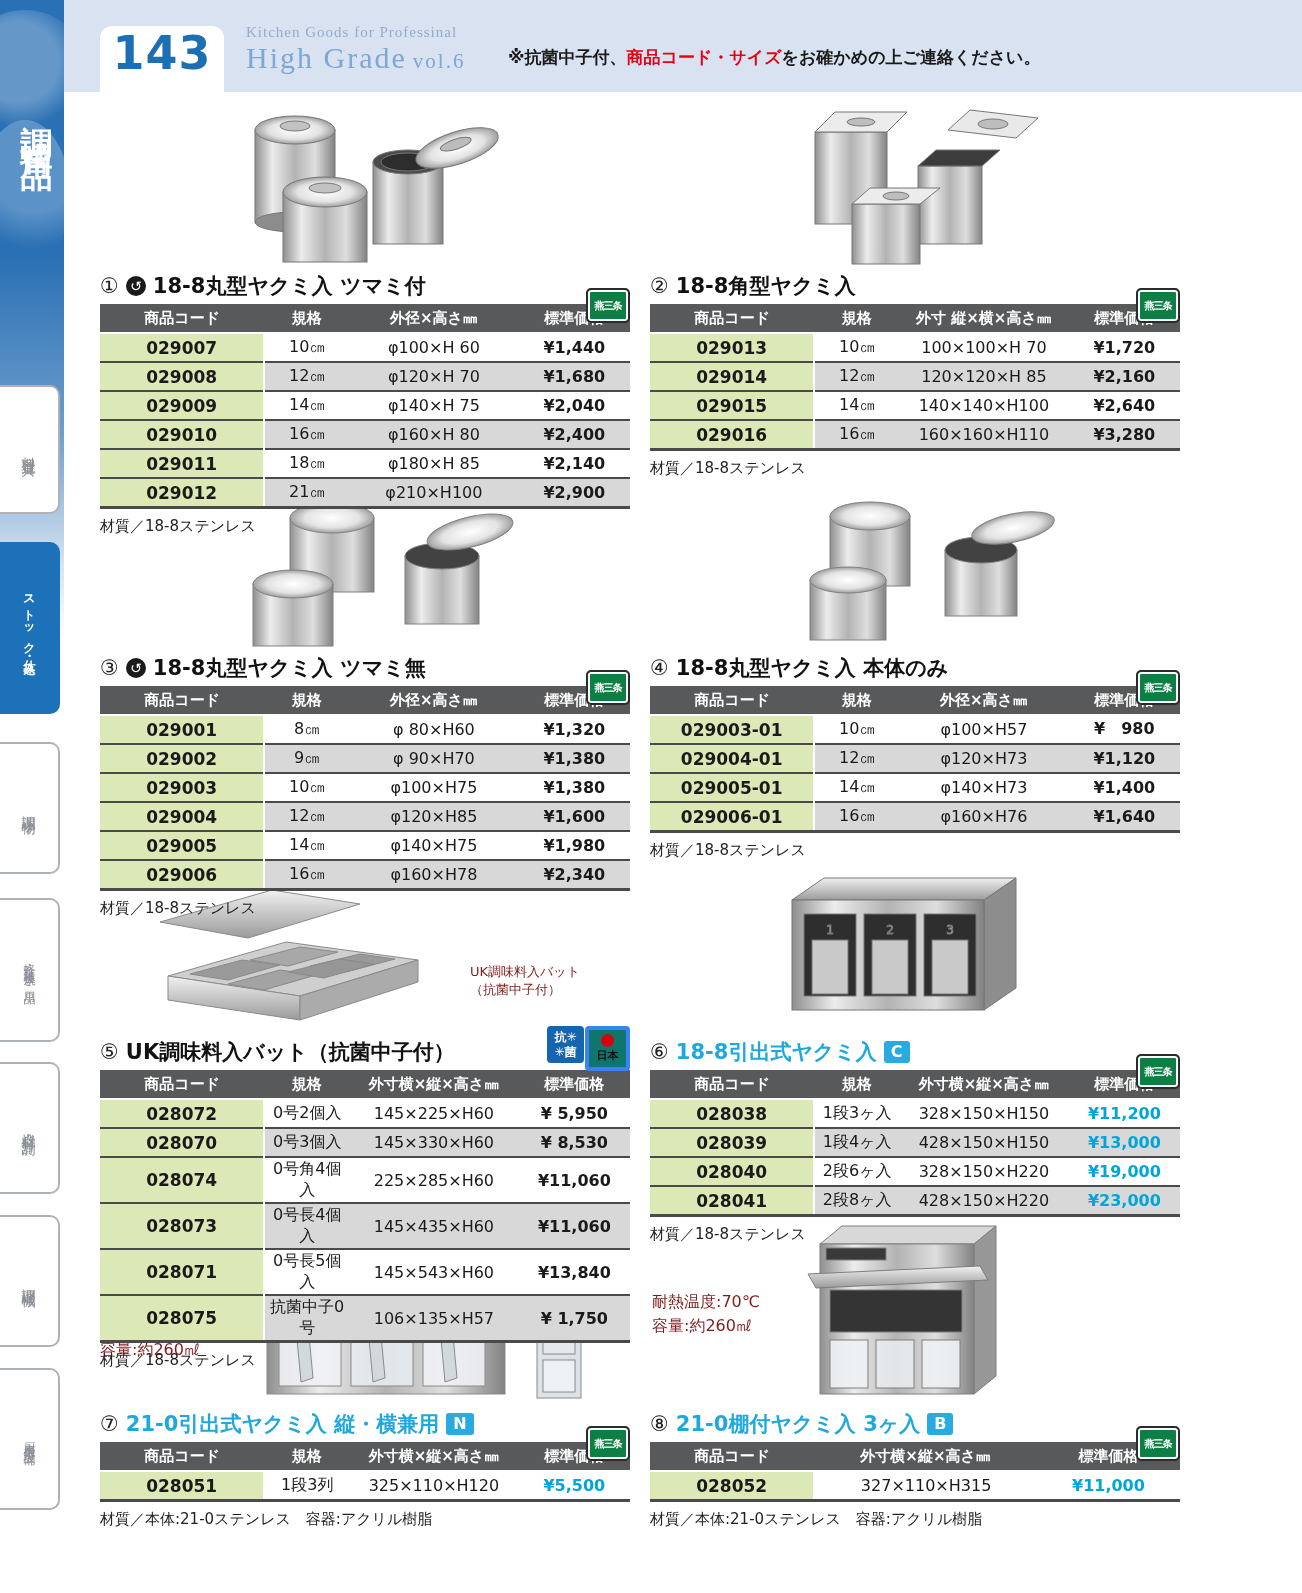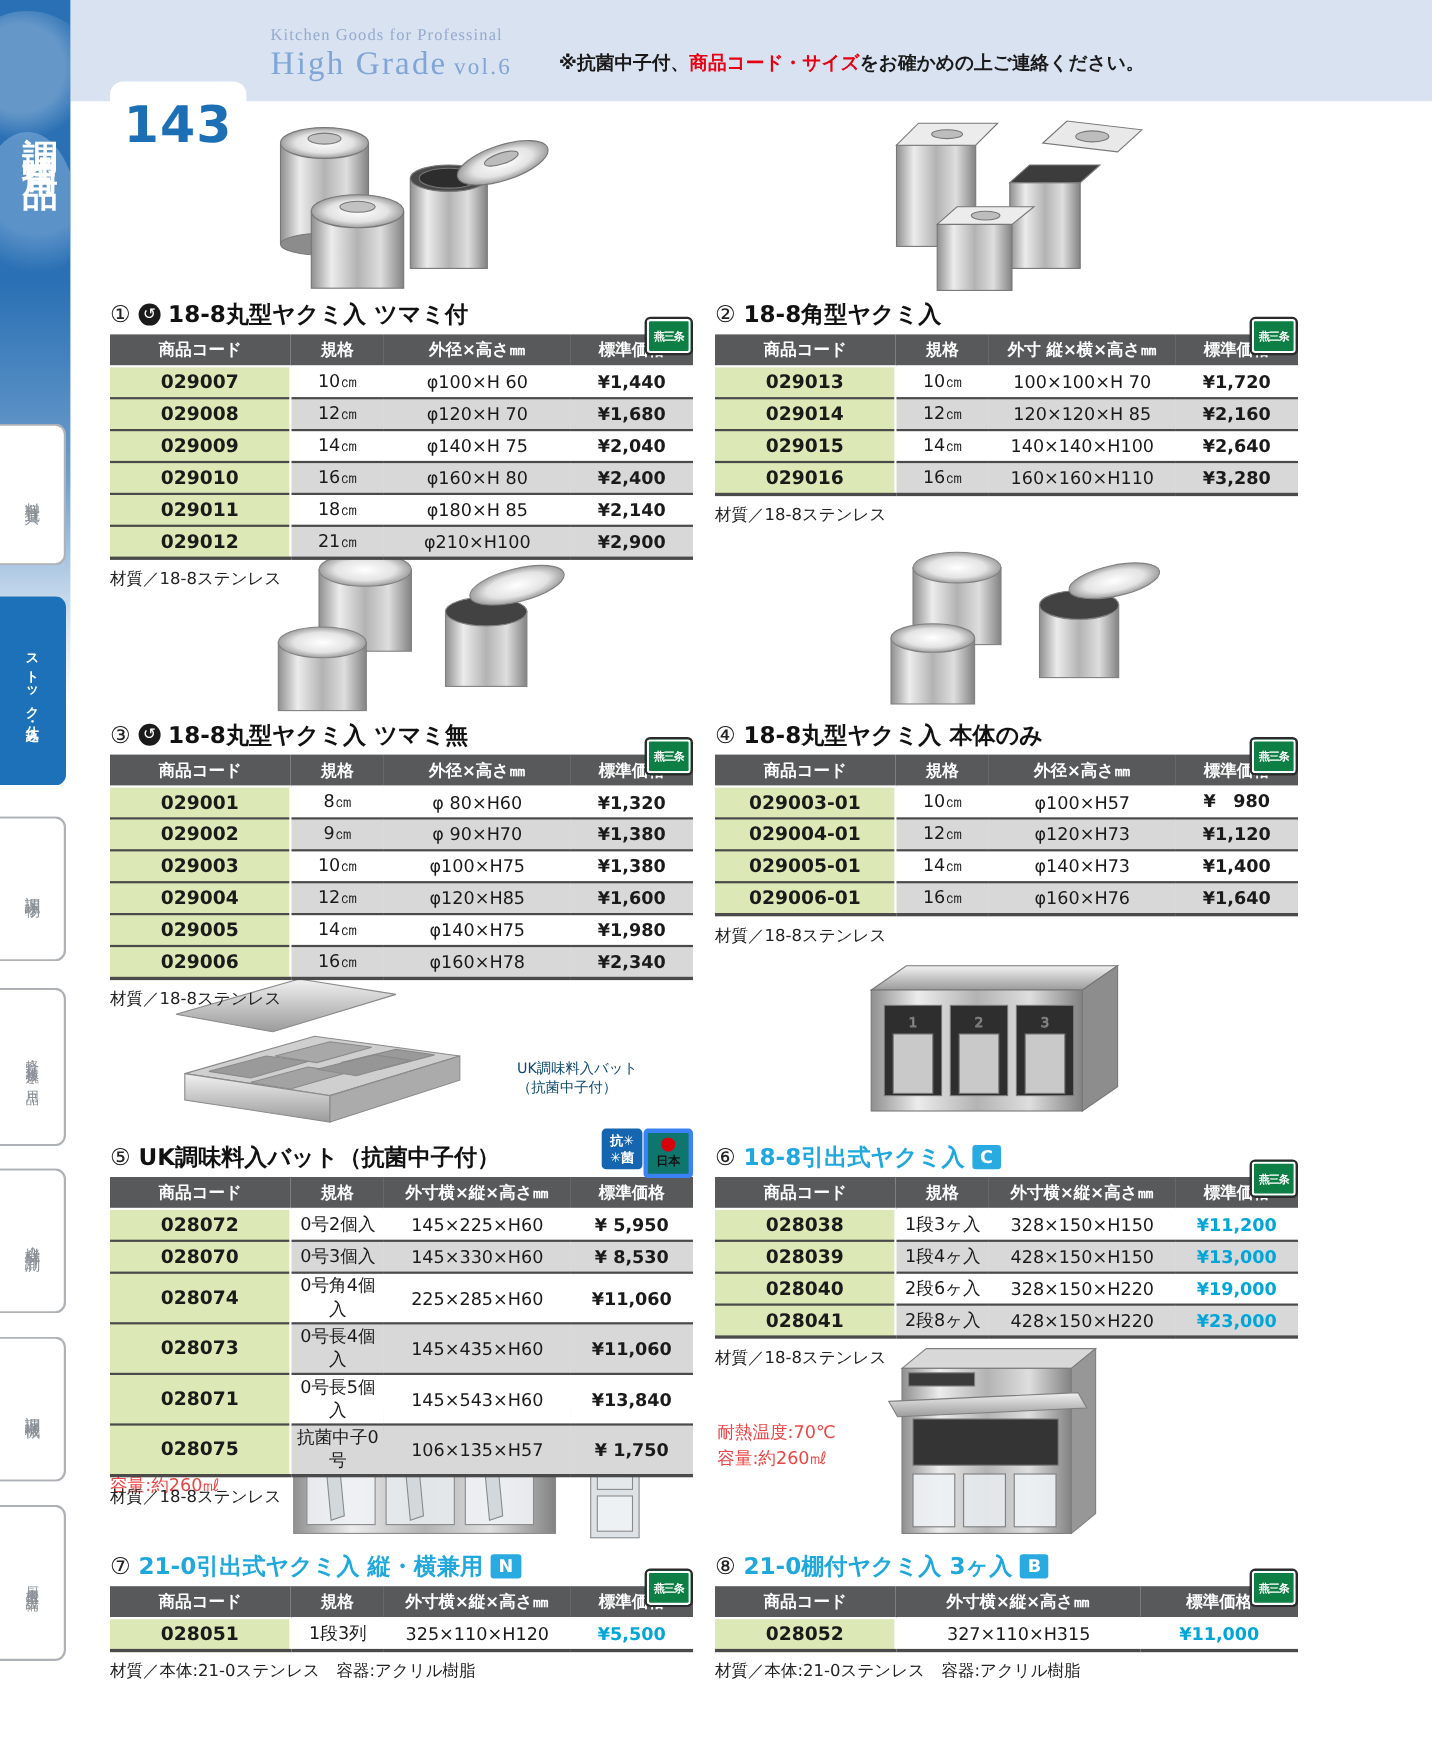--- a/index.html
+++ b/index.html
@@ -2,21 +2,21 @@
 <html><head>
 <meta charset="utf-8">
 <style>
   html,body{margin:0;padding:0;background:#fff;}
   #page{position:relative;width:1302px;height:1593px;background:#ffffff;overflow:hidden;
         font-family:"DejaVu Sans","Liberation Sans",sans-serif;color:#111;}
 
   
   .header-band{position:absolute;left:64px;top:0;right:0;height:92px;background:#d8e2f1;}
   .page-num-box{position:absolute;left:100px;top:26px;width:124px;height:66px;background:#fff;
-                border-radius:12px 12px 0 0;display:flex;align-items:flex-end;justify-content:center;margin-top:48px;}
+                border-radius:12px 12px 0 0;display:flex;align-items:flex-start;justify-content:center;}
   .page-num{font-size:46px;font-weight:bold;color:#1d6fb5;letter-spacing:1px;}
   .brand{position:absolute;left:246px;top:24px;font-family:"Liberation Serif","DejaVu Serif",serif;}
   .brand-top{font-size:15px;color:#95abce;letter-spacing:1px;}
   .brand-main{font-size:30px;color:#7fa6d6;letter-spacing:2px;line-height:1.1;}
   .brand-vol{font-size:21px;color:#7fa6d6;margin-left:6px;}
   .notice{position:absolute;left:508px;top:46px;font-size:17px;font-weight:bold;color:#1a1a1a;}
   .notice .red{color:#e60012;}
 
   
   .sidebar{position:absolute;left:0;top:0;width:64px;height:100%;}
@@ -61,22 +61,22 @@
   table.prod td{height:25px;text-align:center;font-size:16px;border-top:2px solid #4a4a4a;color:#1a1a1a;}
   table.prod tr:last-child td{border-bottom:3px solid #4a4a4a;}
   table.prod td.code{background:#dce8b5;font-weight:bold;font-size:17px;border-right:2px solid #fff;}
   table.prod tr.even td:not(.code){background:#d8d8d8;}
   table.prod tr.odd td:not(.code){background:#ffffff;margin-left:12px;}
   table.prod td.price{font-weight:bold;}
   table.prod td.price.cyan{color:#00a5d9;}
   .material{margin-top:8px;font-size:15px;color:#222;}
 
   .photo{position:absolute;}
-  .callout{position:absolute;font-size:13px;color:#0c4a6e;line-height:1.4;}
-  .note{position:absolute;font-size:16px;color:#ef4444;line-height:1.5;}
+  .callout{position:absolute;font-size:13px;color:#7f1d1d;line-height:1.4;}
+  .note{position:absolute;font-size:16px;color:#7f1d1d;line-height:1.5;}
 </style>
 </head>
 <body>
 
 <div id="page">
 
   <svg width="0" height="0" style="position:absolute">
     <defs>
       <linearGradient id="met" x1="0" y1="0" x2="1" y2="0">
         <stop offset="0" stop-color="#8f8f8f"></stop>

